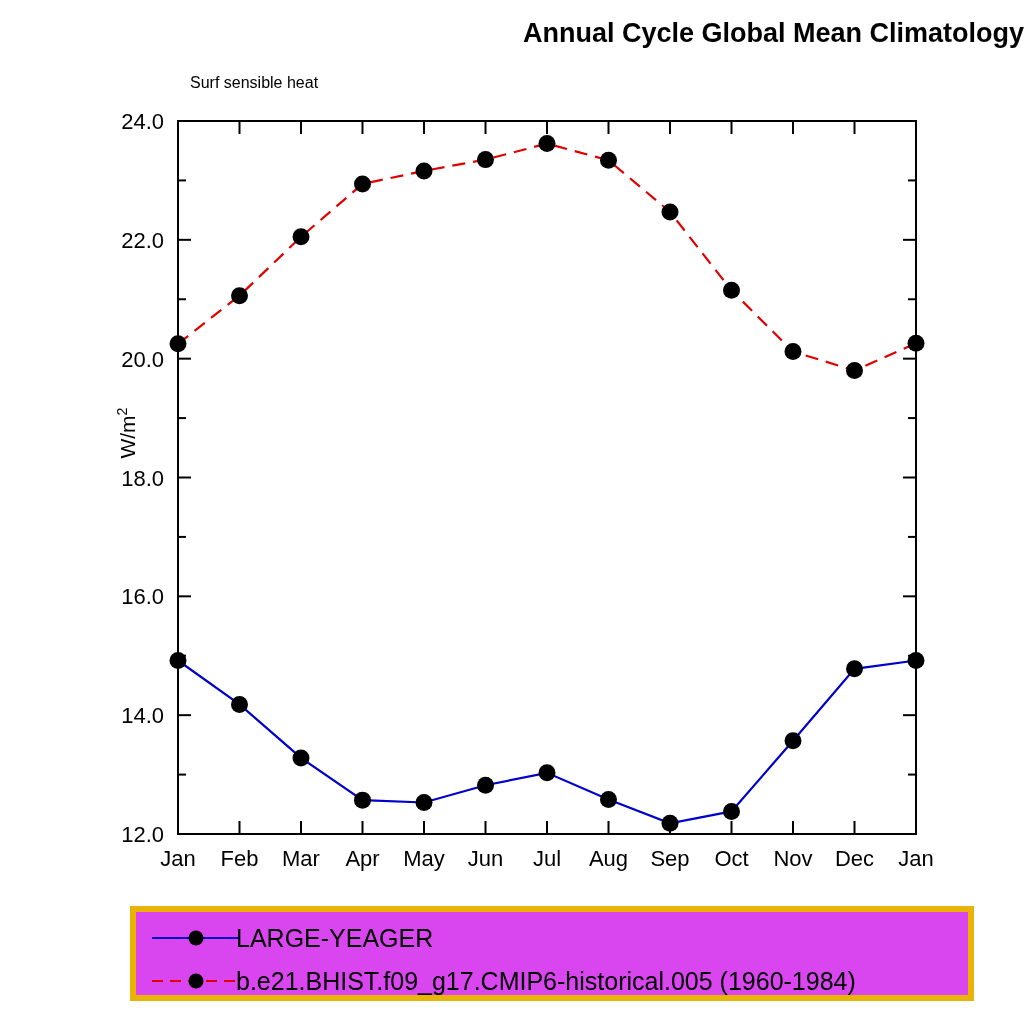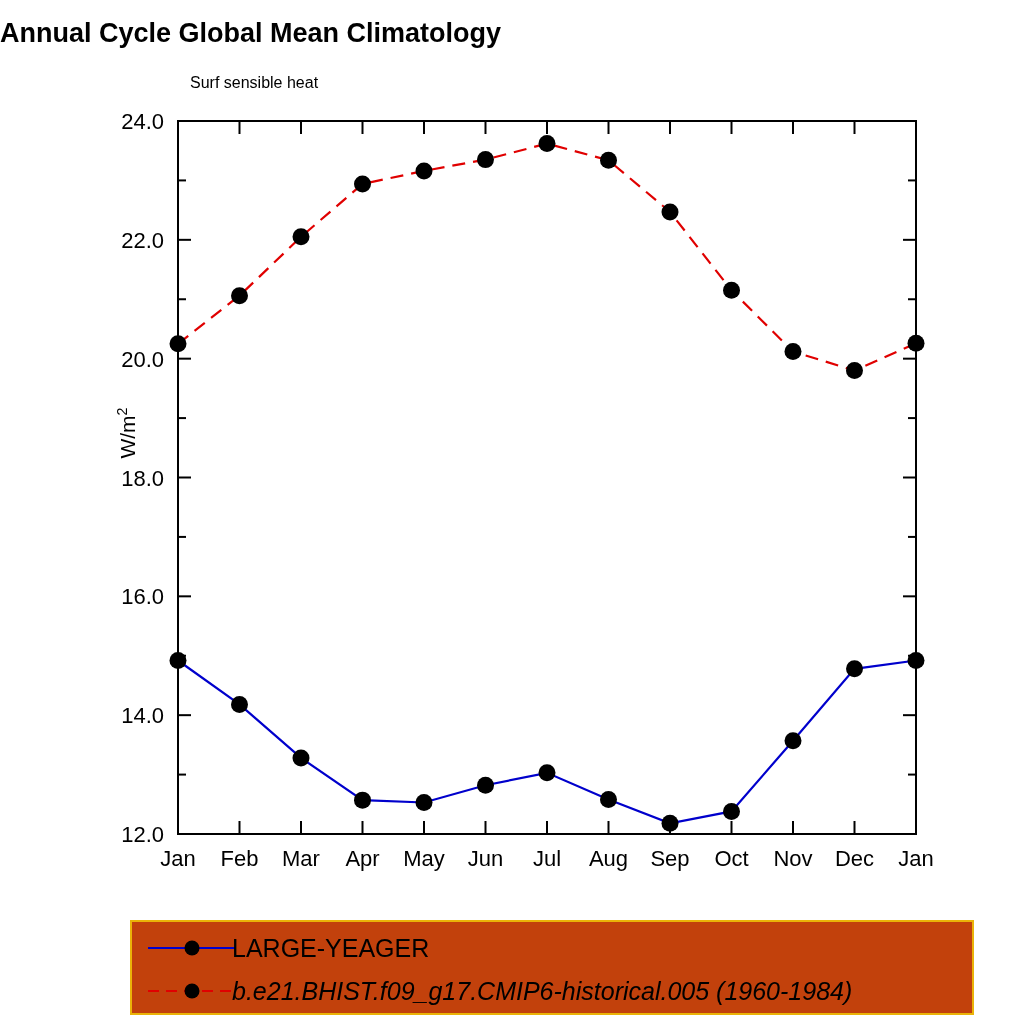--- a/index.html
+++ b/index.html
@@ -20,21 +20,21 @@
     left: 0;
     top: 0;
     width: 1024px;
     height: 1024px;
   }
   .chart-title {
     position: absolute;
     left: 0;
     top: 18px;
     width: 1024px;
-    text-align: left;
+    text-align: right;
     font-size: 27px;
     font-weight: bold;
     letter-spacing: 0px;
   }
   .chart-subtitle {
     position: absolute;
     left: 190px;
     top: 74px;
     font-size: 16px;
     font-weight: normal;
@@ -70,33 +70,32 @@
     font-family: "Liberation Sans", sans-serif;
     text-anchor: middle;
     fill: #000;
   }
   .legend-box {
     position: absolute;
     left: 130px;
     top: 906px;
     width: 844px;
     height: 95px;
-    border: 2px solid #eab308;
+    border: 6px solid #eab308;
     box-sizing: border-box;
-    background: #c2410c;
-    margin-top: 14px;
+    background: #d946ef;
   }
   .legend-row {
     position: absolute;
     left: 0;
     width: 100%;
     height: 46px;
   }
   .legend-row.r0 { top: 3px; }
-  .legend-row.r1 { top: 46px; font-style: italic; }
+  .legend-row.r1 { top: 46px; }
   .legend-sample {
     position: absolute;
     left: 14px;
     top: 0;
     width: 92px;
     height: 46px;
   }
   .legend-label {
     position: absolute;
     left: 100px;

